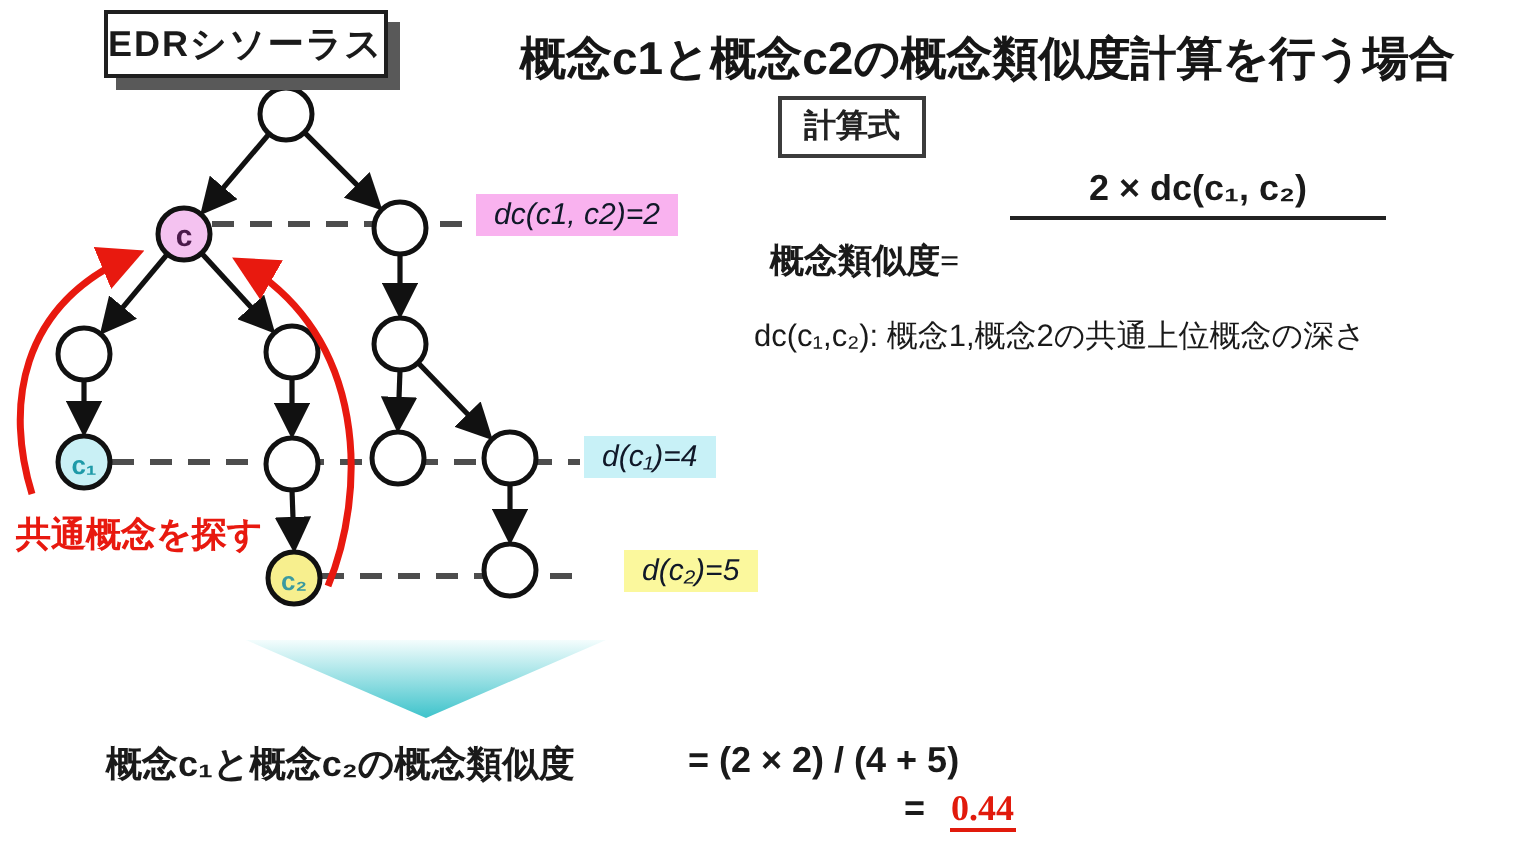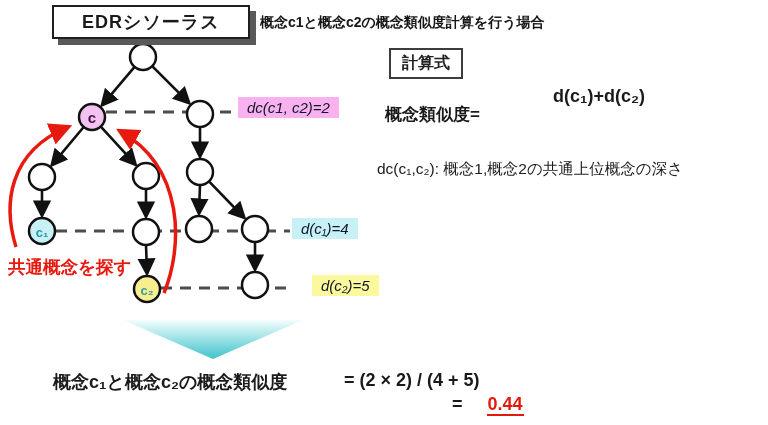--- a/index.html
+++ b/index.html
@@ -2,42 +2,42 @@
 <html><head>
 <meta charset="utf-8">
 <style>
   html,body{margin:0;padding:0;}
   body{
     width:768px;height:425px;position:relative;background:#ffffff;overflow:hidden;
     font-family:"Liberation Sans","DejaVu Sans",sans-serif;color:#1a1a1a;
   }
   .abs{position:absolute;}
   .edr-box{
-    left:52px;top:5px;padding:3px 28px;background:#ffffff;border:2px solid #1f1f1f;
+    left:52px;top:5px;padding:3px 0;background:#ffffff;border:2px solid #1f1f1f;
     box-shadow:6px 6px 0 #595959;font-size:18px;font-weight:600;letter-spacing:1px;
   }
-  .slide-title{left:260px;top:14px;font-size:14px;font-weight:600;color:#161616;}
+  .slide-title{left:260px;top:14px;font-size:23px;font-weight:600;color:#161616;}
   .tag-label{padding:2px 9px;font-size:15px;font-weight:500;color:#101828;white-space:nowrap;font-style:italic;}
   .tag-pink{left:238px;top:97px;background:#f9b2ef;}
   .tag-cyan{left:292px;top:218px;background:#c8f1f7;}
   .tag-yellow{left:312px;top:275px;background:#fbf89d;}
   .search-note{left:8px;top:255px;font-size:17.5px;font-weight:bold;color:#e8190f;}
   .keisan-box{
     left:389px;top:48px;padding:3px 11px;border:2px solid #3c3c3c;background:#ffffff;
     font-size:16px;font-weight:600;color:#222;
   }
-  .formula-lhs{left:385px;top:103px;font-size:17px;font-weight:600;}
+  .formula-lhs{left:385px;top:119px;font-size:17px;font-weight:600;font-family:Liberation Serif, serif;}
   .fraction{left:505px;top:84px;width:188px;text-align:center;}
   .fraction .num{font-size:18px;font-weight:600;padding:0 6px 3px 6px;border-bottom:2.5px solid #222;}
   .fraction .den{font-size:18px;font-weight:600;padding-top:2px;}
   .defs{left:377px;top:158px;font-size:15.5px;line-height:22px;font-weight:500;}
   .result-label{left:53px;top:370px;font-size:18px;font-weight:600;text-align:right;}
   .result-line1{left:344px;top:370px;font-size:18px;font-weight:600;}
   .result-line2{left:452px;top:394px;font-size:18px;font-weight:600;}
-  .result-value{color:#e11a0c;border-bottom:2px solid #e11a0c;padding:0 1px;margin-left:24px;}
+  .result-value{color:#e11a0c;border-bottom:2px solid #e11a0c;padding:0 1px;margin-left:12px;font-family:Liberation Serif, serif;}
   svg text{font-family:"Liberation Sans","DejaVu Sans",sans-serif;}
 </style>
 </head>
 <body>
 
 <svg class="abs" style="left:0;top:0;" width="768" height="425" viewBox="0 0 768 425">
   <defs>
     <marker id="arrB" viewBox="0 0 10 10" refX="8" refY="5" markerWidth="7" markerHeight="7" orient="auto-start-reverse">
       <path d="M0,0 L10,5 L0,10 z" fill="#111"></path>
     </marker>
@@ -107,21 +107,21 @@
 <div class="abs tag-label tag-cyan">d(c₁)=4</div>
 <div class="abs tag-label tag-yellow">d(c₂)=5</div>
 
 <div class="abs search-note">共通概念を探す</div>
 
 <div class="abs keisan-box">
   <span>計算式</span>
 </div>
 <div class="abs formula-lhs">概念類似度=</div>
 <div class="abs fraction">
-  <div class="den">d(c₁)+d(c₂)</div>
+  <div class="num">2 × dc(c₁, c₂)</div>
 </div>
 <div class="abs defs">
   <div>dc(c₁,c₂): 概念1,概念2の共通上位概念の深さ</div>
 </div>
 
 <div class="abs result-label">概念c₁と概念c₂の概念類似度</div>
 <div class="abs result-line1">= (2 × 2) / (4 + 5)</div>
 <div class="abs result-line2">
   <span>=</span><span class="result-value">0.44</span>
 </div>

